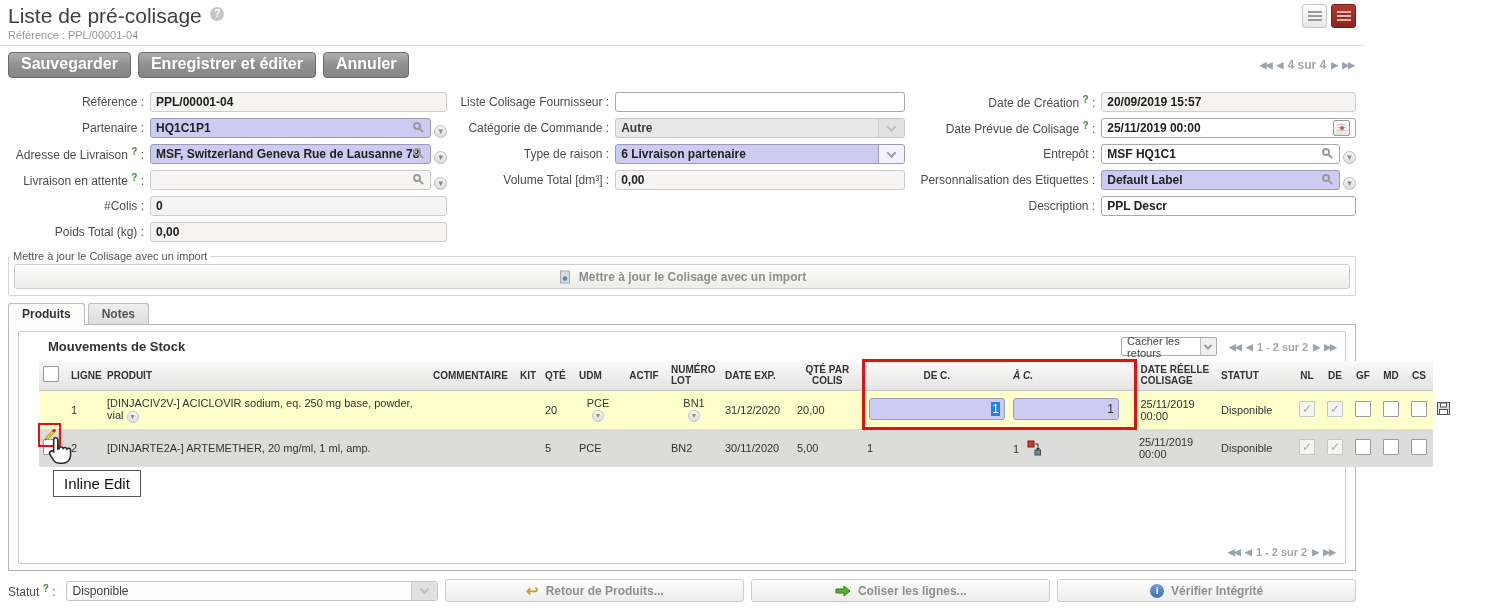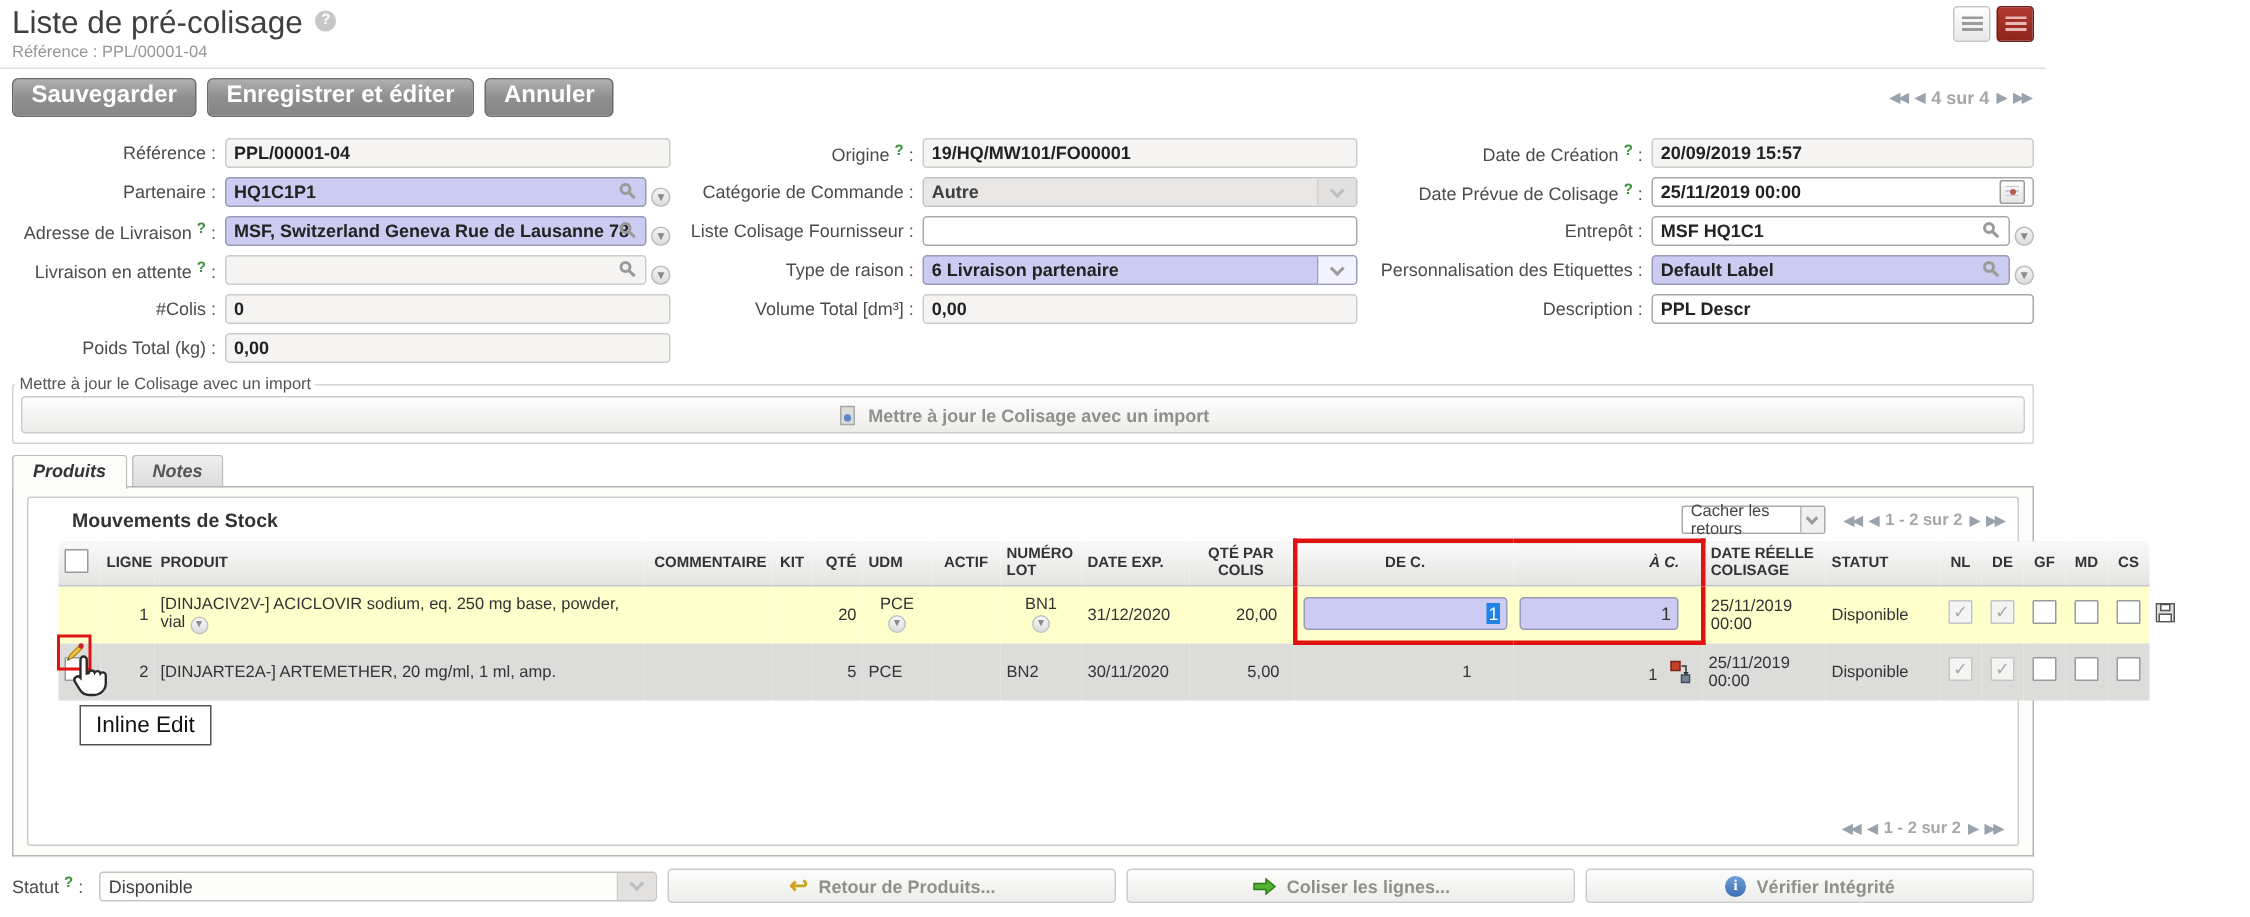--- a/index.html
+++ b/index.html
@@ -53,40 +53,40 @@
   .calbtn::after { content:""; position:absolute; width:4px; height:4px; border-radius:50%; background:#c05a50; left:6px; top:5px; }
 
   
   .fset { margin:6px 8px 0; border:1px solid #d6d5d3; border-radius:2px; padding:2px 5px 6px; }
   .fset legend { font-size:11px; color:#555; padding:0 3px; margin-left:-4px;}
   .btn-import { width:100%; height:25px; background:linear-gradient(#fdfdfd,#ececea); border:1px solid #ccccca; border-radius:3px; display:flex; align-items:center; justify-content:center; gap:7px; color:#8f8f8d; font-size:12px; font-weight:bold; cursor:pointer;}
 
   
   .tabs { display:flex; margin:7px 8px 0; gap:3px; position:relative; }
   .tabs::after { content:""; position:absolute; left:0; right:0; bottom:0; border-bottom:1px solid #b5b5b3; }
-  .tab { padding:3px 13px 4px; font-size:12px; font-weight:bold; color:#555; background:linear-gradient(#efefef,#dcdcdc); border:1px solid #bdbdbb; border-bottom:none; border-radius:3px 3px 0 0; cursor:pointer; position:relative;font-style:italic; }
+  .tab { padding:3px 13px 4px; font-size:12px; font-weight:bold; color:#555; background:linear-gradient(#efefef,#dcdcdc); border:1px solid #bdbdbb; border-bottom:none; border-radius:3px 3px 0 0; cursor:pointer; position:relative; }
   .tab.active { background:#fcfcfb; color:#333; z-index:2; padding-bottom:5px; margin-bottom:-1px; }
 
   
   .panel { margin:0 8px; border:1px solid #b5b5b3; border-top:none; background:#fcfcfb; height:246px; padding:6px 9px; }
   .listbox { border:1px solid #ccccca; background:#fff; height:100%; position:relative; display:flex; flex-direction:column; border-radius:2px;padding-left:20px;}
   .listbar { display:flex; align-items:center; padding:5px 9px 3px; }
   .list-title { font-weight:bold; font-size:13px; color:#333; }
   .listbar-right { margin-left:auto; display:flex; align-items:center; gap:12px; }
   .filter-sel { width:96px; height:19px; border:1px solid #aaa; border-radius:2px; background:#fff; font-size:11px; display:flex; align-items:center; padding-left:5px; }
   .filter-sel .chevbox { width:20px; height:17px; margin-left:auto; border-left:1px solid #bbb; background:#f0f0ee; display:flex; align-items:center; justify-content:center; }
   .filter-sel .chev { width:6px; height:6px; }
   .pager2 { display:flex; align-items:center; gap:5px; color:#a7a7a7; font-weight:bold; font-size:11px; }
 
   table.grid { border-collapse:collapse; width:100%; table-layout:fixed; font-size:11px; color:#333; }
   .grid th { background:linear-gradient(#fafafa,#e3e3e1); font-size:10px; font-weight:bold; color:#333; padding:2px 4px; line-height:1.15; vertical-align:middle; border-bottom:1px solid #c6c6c4; height:30px;}
   .grid td { padding:2px 4px; vertical-align:middle; }
   tr.r1 td { background:#ffffcc; height:38px; }
   tr.r2 td { background:#dcdcda; height:38px; }
-  .ta-l{text-align:left}.ta-c{text-align:center}.ta-r{text-align:right}
+  .ta-l{text-align:left}.ta-c{text-align:center}.ta-r{text-align:left}
   .cb { width:16px; height:16px; border:1px solid #9a9a9a; background:#fff; display:inline-block; border-radius:1px;}
   .cb.checked { border-color:#c6c6c6; background:#f4f4f2; position:relative; }
   .cb.checked::after { content:"✓"; position:absolute; left:2px; top:0px; color:#aaa; font-size:12px; }
   .mini-drop { width:12px; height:12px; border-radius:50%; background:linear-gradient(#f8f8f8,#ddd); border:1px solid #c2c2c2; color:#8a8a8a; font-size:7px; line-height:10px; text-align:center; display:inline-block; cursor:pointer;}
   .stack { display:flex; flex-direction:column; align-items:center; gap:1px; }
   .cellinp { height:22px; border:1px solid #9a9ab8; border-radius:3px; background:#ccccf2; display:flex; align-items:center; justify-content:flex-end; padding:0 4px; font-size:12px; }
   .selected-txt { background:#1e82e6; color:#fff; padding:0 1px; }
   
   th.red-tl { border-top:3px solid #e01212; border-left:3px solid #e01212; }
   th.red-tr { border-top:3px solid #e01212; border-right:3px solid #e01212;font-style:italic; }
@@ -190,40 +190,34 @@
       <div class="frow">
         <span class="flabel">Poids Total (kg) :</span>
         <div class="fwrap">
             <div class="inp ro">0,00</div>
           </div>
       </div>
     </div>
 
     <div class="fcol fcol2">
       <div class="frow">
-        <span class="flabel"><span>Origine</span> <span class="hm">?</span> :</span>
-        <div class="fwrap">
-            <div class="inp ro">19/HQ/MW101/FO00001</div>
+        <span class="flabel">Liste Colisage Fournisseur :</span>
+        <div class="fwrap">
+            <div class="inp"></div>
           </div>
       </div>
       <div class="frow">
         <span class="flabel">Catégorie de Commande :</span>
         <div class="fwrap">
             <div class="inp sel dis">
               <span style="padding-left:0">Autre</span>
               <span class="chevbox">
                 <span class="chev"></span>
               </span>
             </div>
-          </div>
-      </div>
-      <div class="frow">
-        <span class="flabel">Liste Colisage Fournisseur :</span>
-        <div class="fwrap">
-            <div class="inp"></div>
           </div>
       </div>
       <div class="frow">
         <span class="flabel">Type de raison :</span>
         <div class="fwrap">
             <div class="inp sel lav">
               <span>6 Livraison partenaire</span>
               <span class="chevbox">
                 <span class="chev"></span>
               </span>

